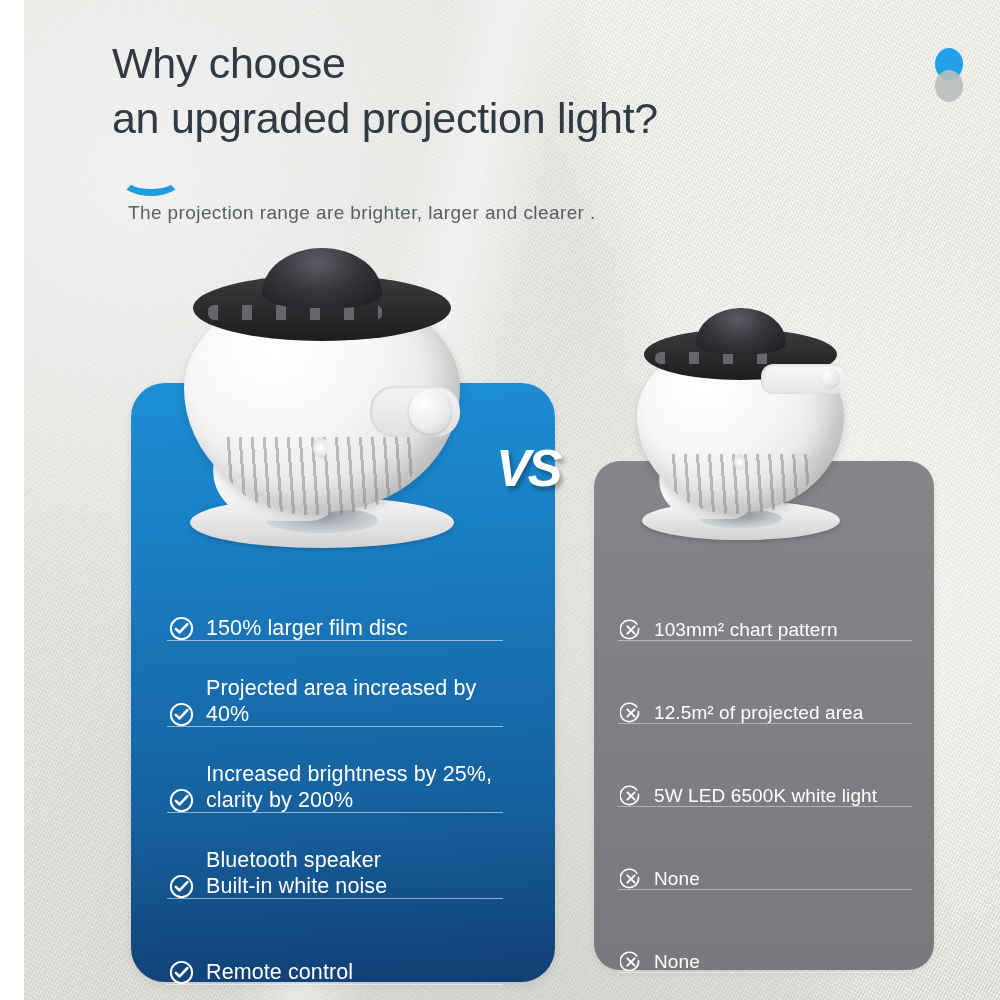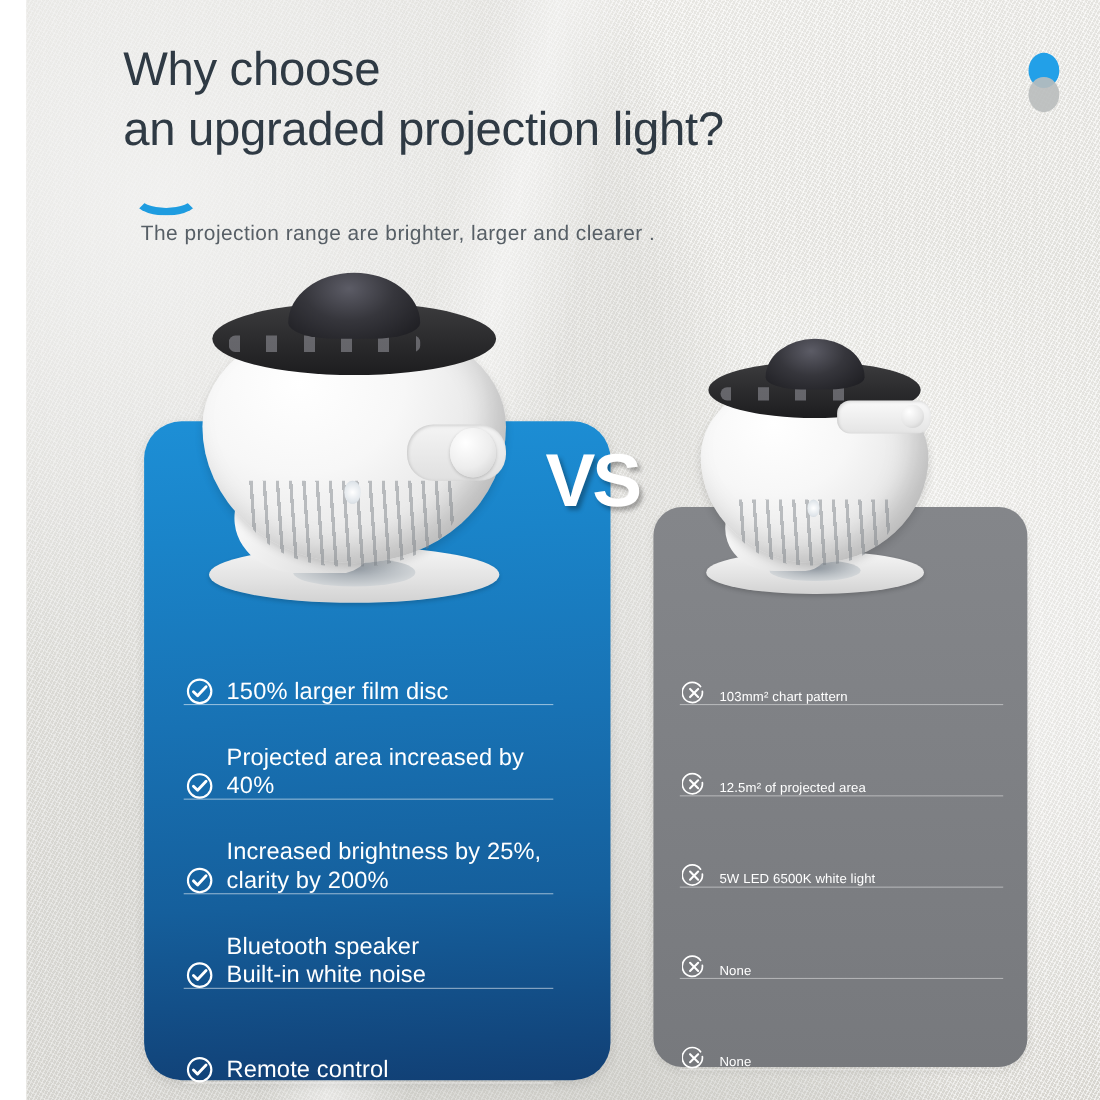--- a/index.html
+++ b/index.html
@@ -264,23 +264,24 @@
     width: 9%;
     height: 9%;
     border-radius: 50%;
     background: radial-gradient(circle at 36% 30%, #ffffff 0%, #e6e6e6 60%, #c2c2c2 100%);
   }
 
   
   .vs {
     position: absolute;
     left: 472px;
-    top: 403px;
-    font-size: 68px;
+    top: 442px;
+    font-size: 52px;
     font-weight: 700;
+    font-style: italic;
     color: #ffffff;
     letter-spacing: -3px;
     text-shadow: 3px 4px 4px rgba(0,0,0,0.30);
     line-height: 1;
     font-family: "Liberation Sans", sans-serif;
   }
 
   
   .list {
     position: absolute;
@@ -313,21 +314,21 @@
   .list-left .row-icon { width: 25px; height: 25px; }
   .list-right .row-icon { width: 22px; height: 22px; }
 
   .row-text {
     font-size: 21px;
     line-height: 1.22;
     letter-spacing: 0.1px;
     white-space: pre-line;
   }
   .list-left .row-text { font-size: 21.5px; }
-  .list-right .row-text { font-size: 12px; }
+  .list-right .row-text { font-size: 19px; }
 
   .row-rule {
     position: absolute;
     bottom: 0;
     height: 1px;
   }
   .list-left .row-rule {
     left: 36px;
     right: 52px;
     background: rgba(255,255,255,0.52);

